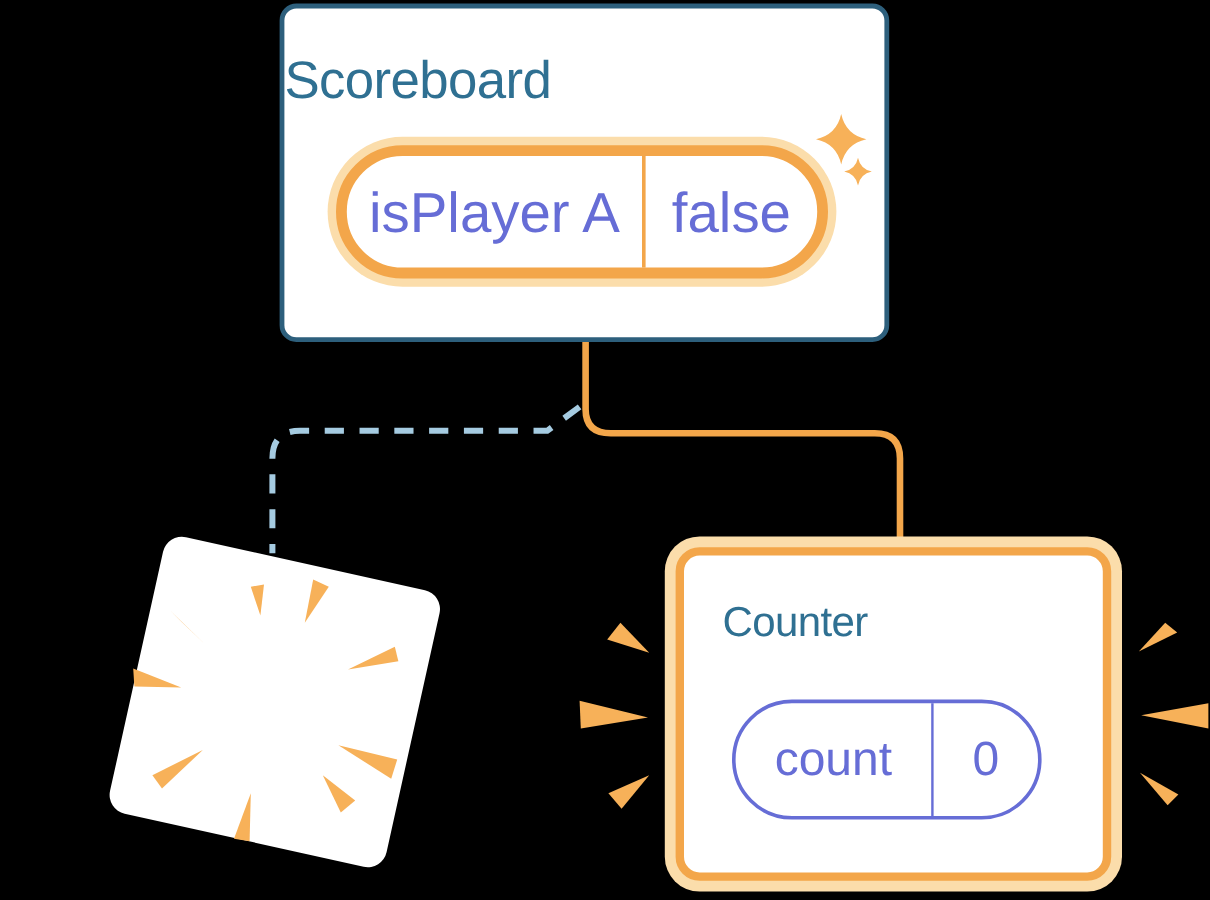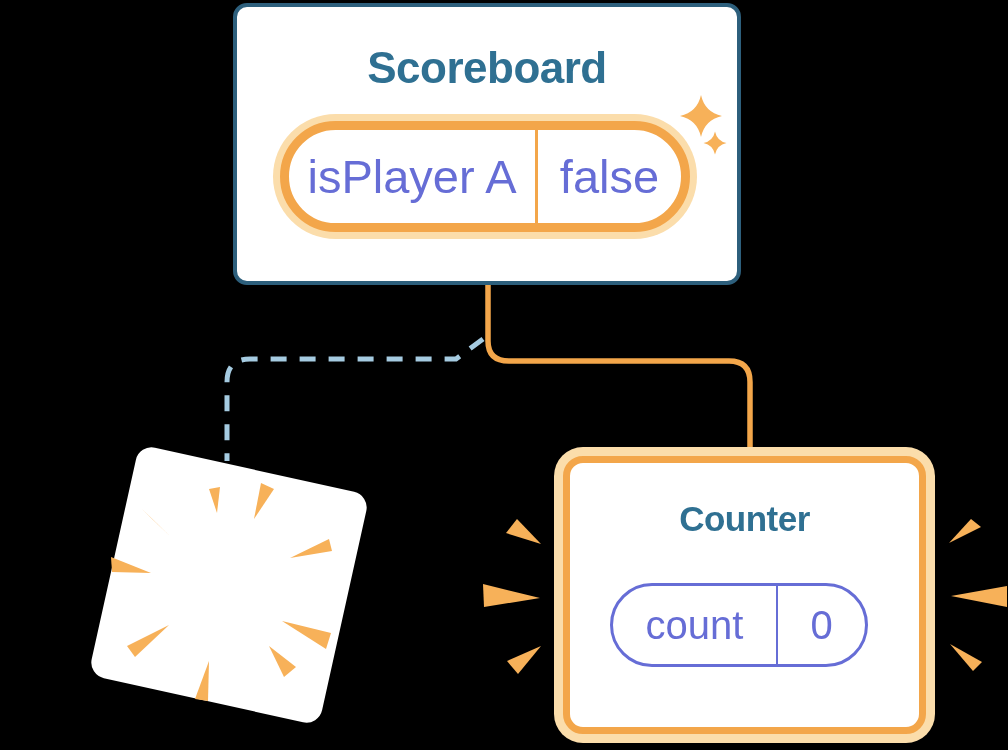--- a/index.html
+++ b/index.html
@@ -24,37 +24,38 @@
     position:absolute;background:var(--card-bg);z-index:2;
   }
   #scoreboard-card{
     left:233px;top:3px;width:508px;height:282px;
     border:4px solid var(--navy);border-radius:14px;
   }
   #counter-card{
     left:563px;top:456px;width:363px;height:278px;
     border:7px solid var(--orange);border-radius:20px;
     box-shadow:0 0 0 9px var(--orange-pale);
+    padding-left:32px;
   }
   .card-title{
-    text-align:center;color:var(--teal);font-weight:700;letter-spacing:-0.5px;
+    color:var(--teal);font-weight:400;letter-spacing:-0.5px;
   }
   #scoreboard-card .card-title{margin-top:36px;font-size:44px;}
   #counter-card .card-title{margin-top:36px;font-size:35px;}
 
   .state-pill{
     position:absolute;display:flex;align-items:stretch;background:var(--card-bg);
   }
   #scoreboard-pill{
     left:43px;top:114px;width:410px;height:111px;
     border:9px solid var(--orange);border-radius:60px;
     box-shadow:0 0 0 7px var(--orange-pale);
   }
   #counter-pill{
-    left:40px;top:120px;width:258px;height:84px;
+    left:40px;top:120px;width:258px;height:100px;
     border:3px solid var(--purple);border-radius:60px;
   }
   .pill-cell{
     display:flex;align-items:center;justify-content:center;
     color:var(--purple);
   }
   #scoreboard-pill .pill-key{width:246px;font-size:47px;}
   #scoreboard-pill .pill-value{flex:1;font-size:47px;font-weight:400;}
   #scoreboard-pill .pill-divider{width:3px;background:var(--orange);}
   #counter-pill .pill-key{width:163px;font-size:40px;}

